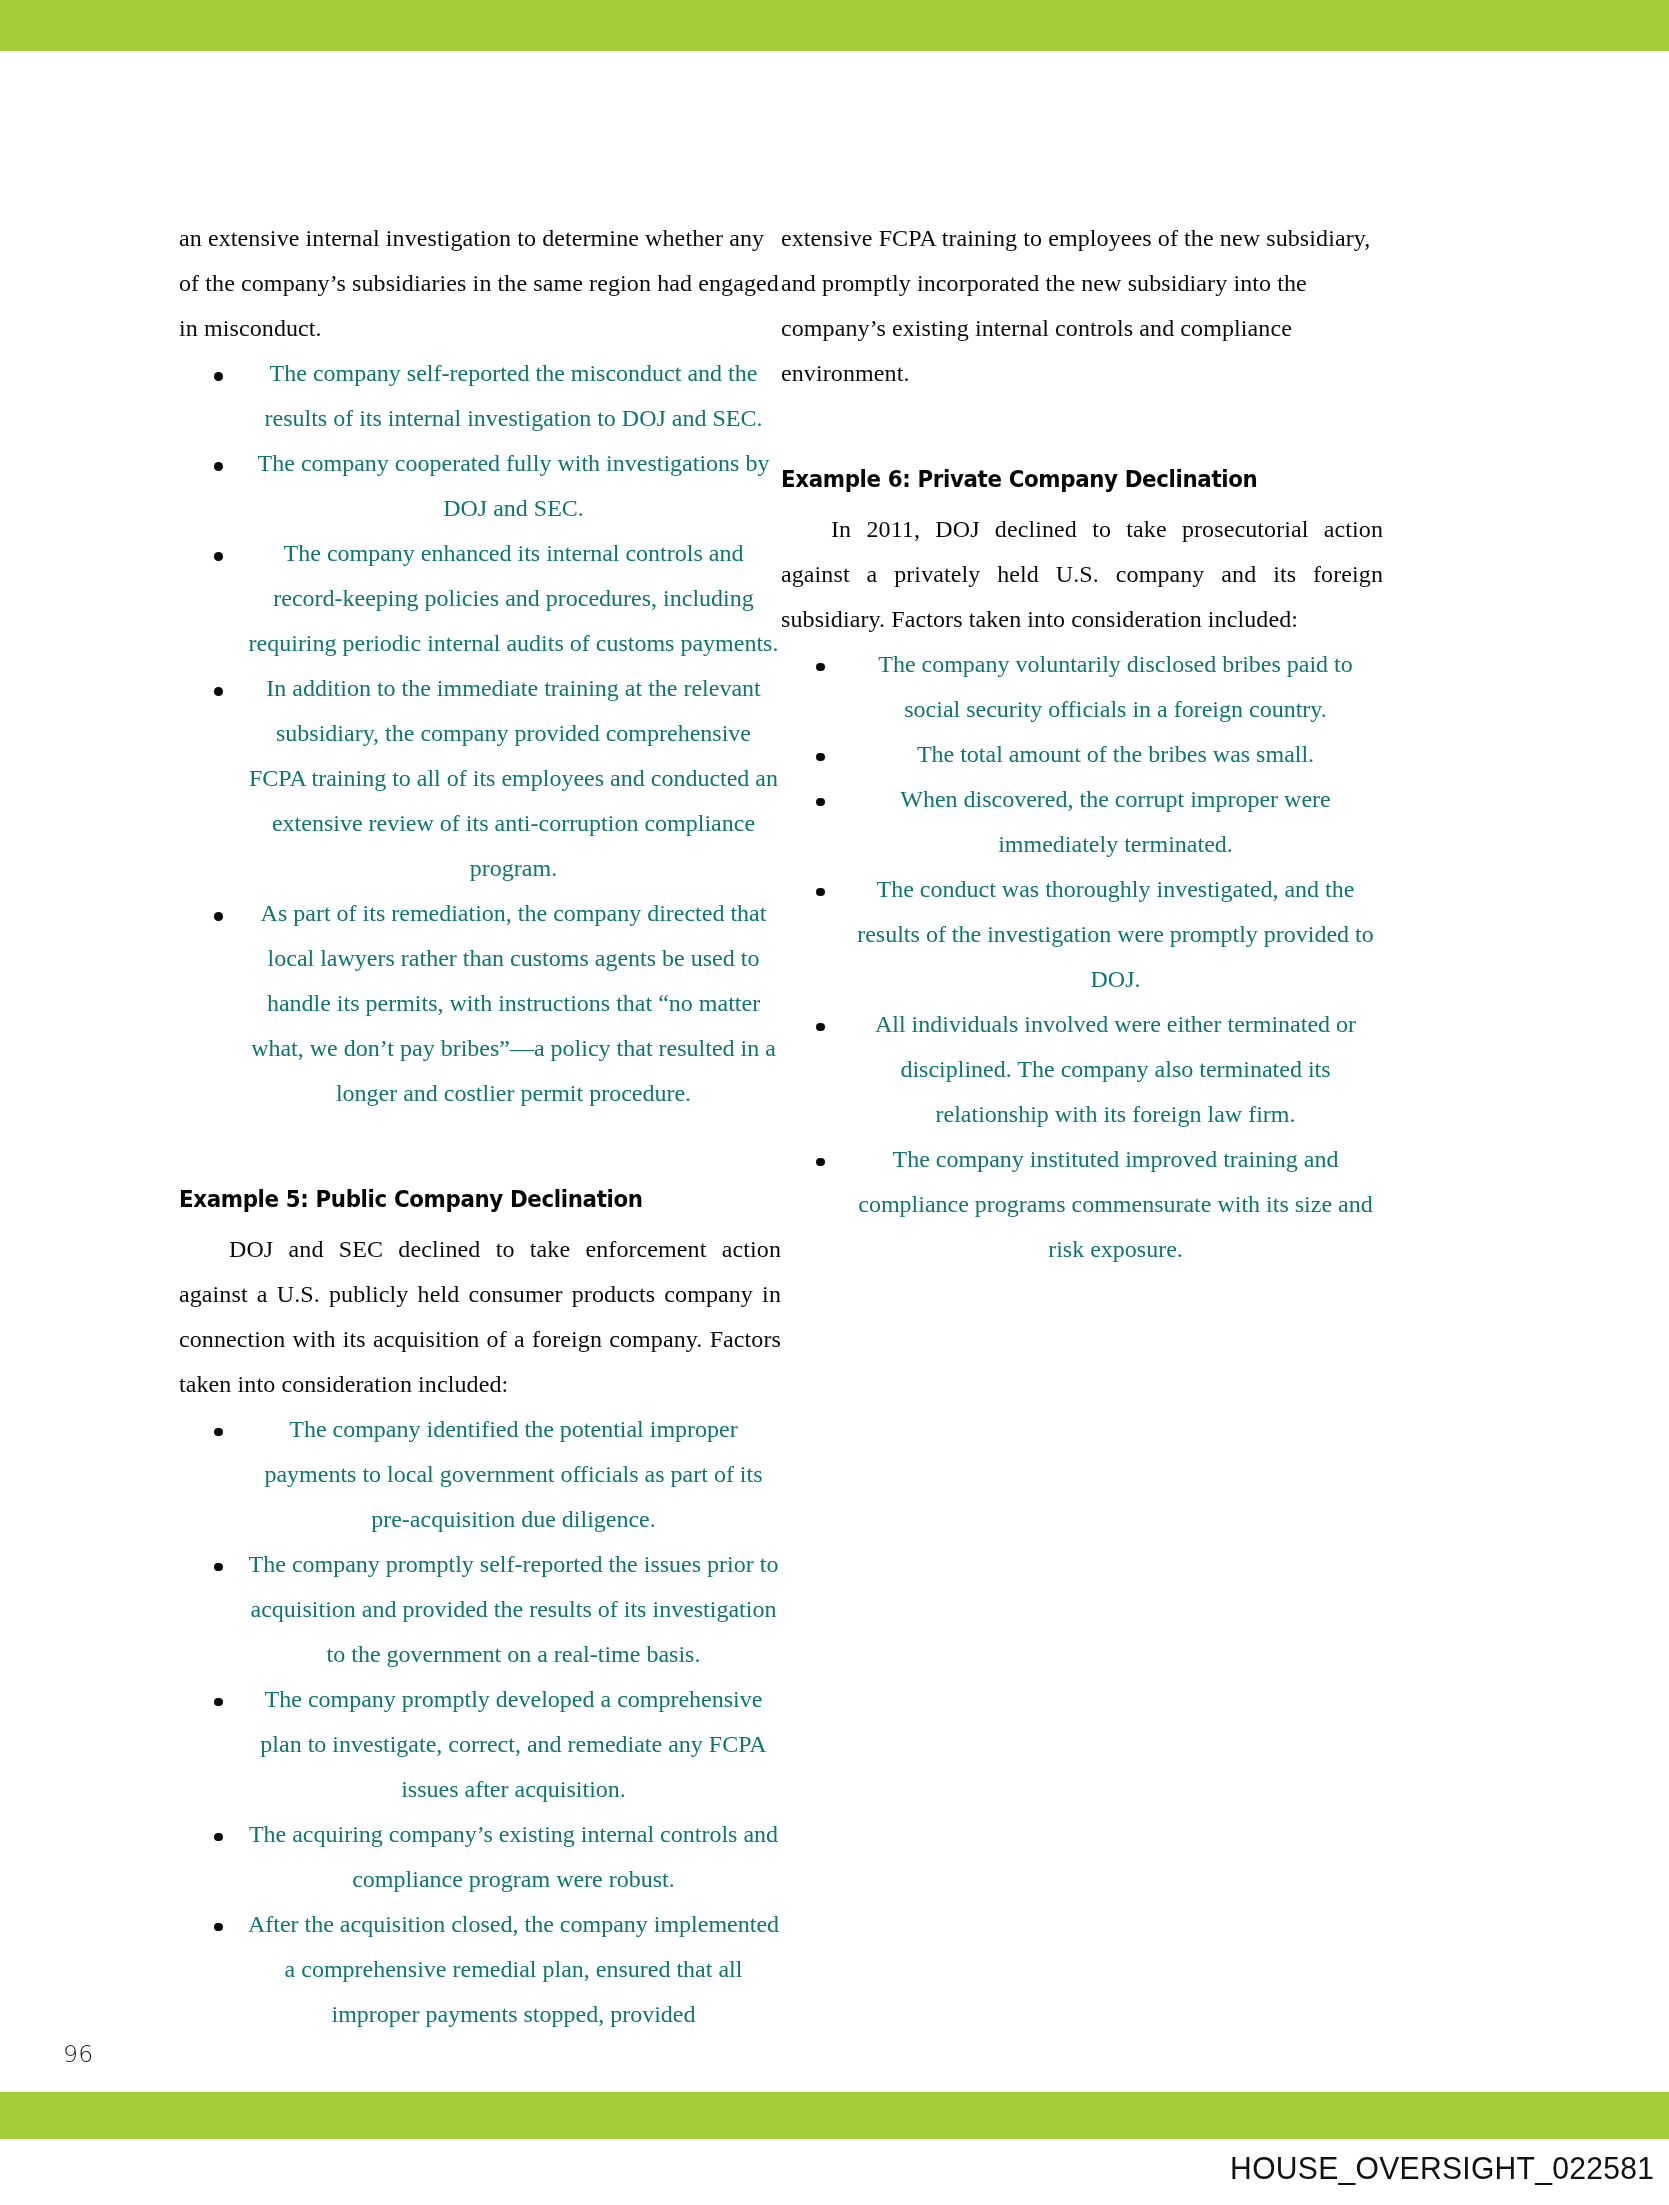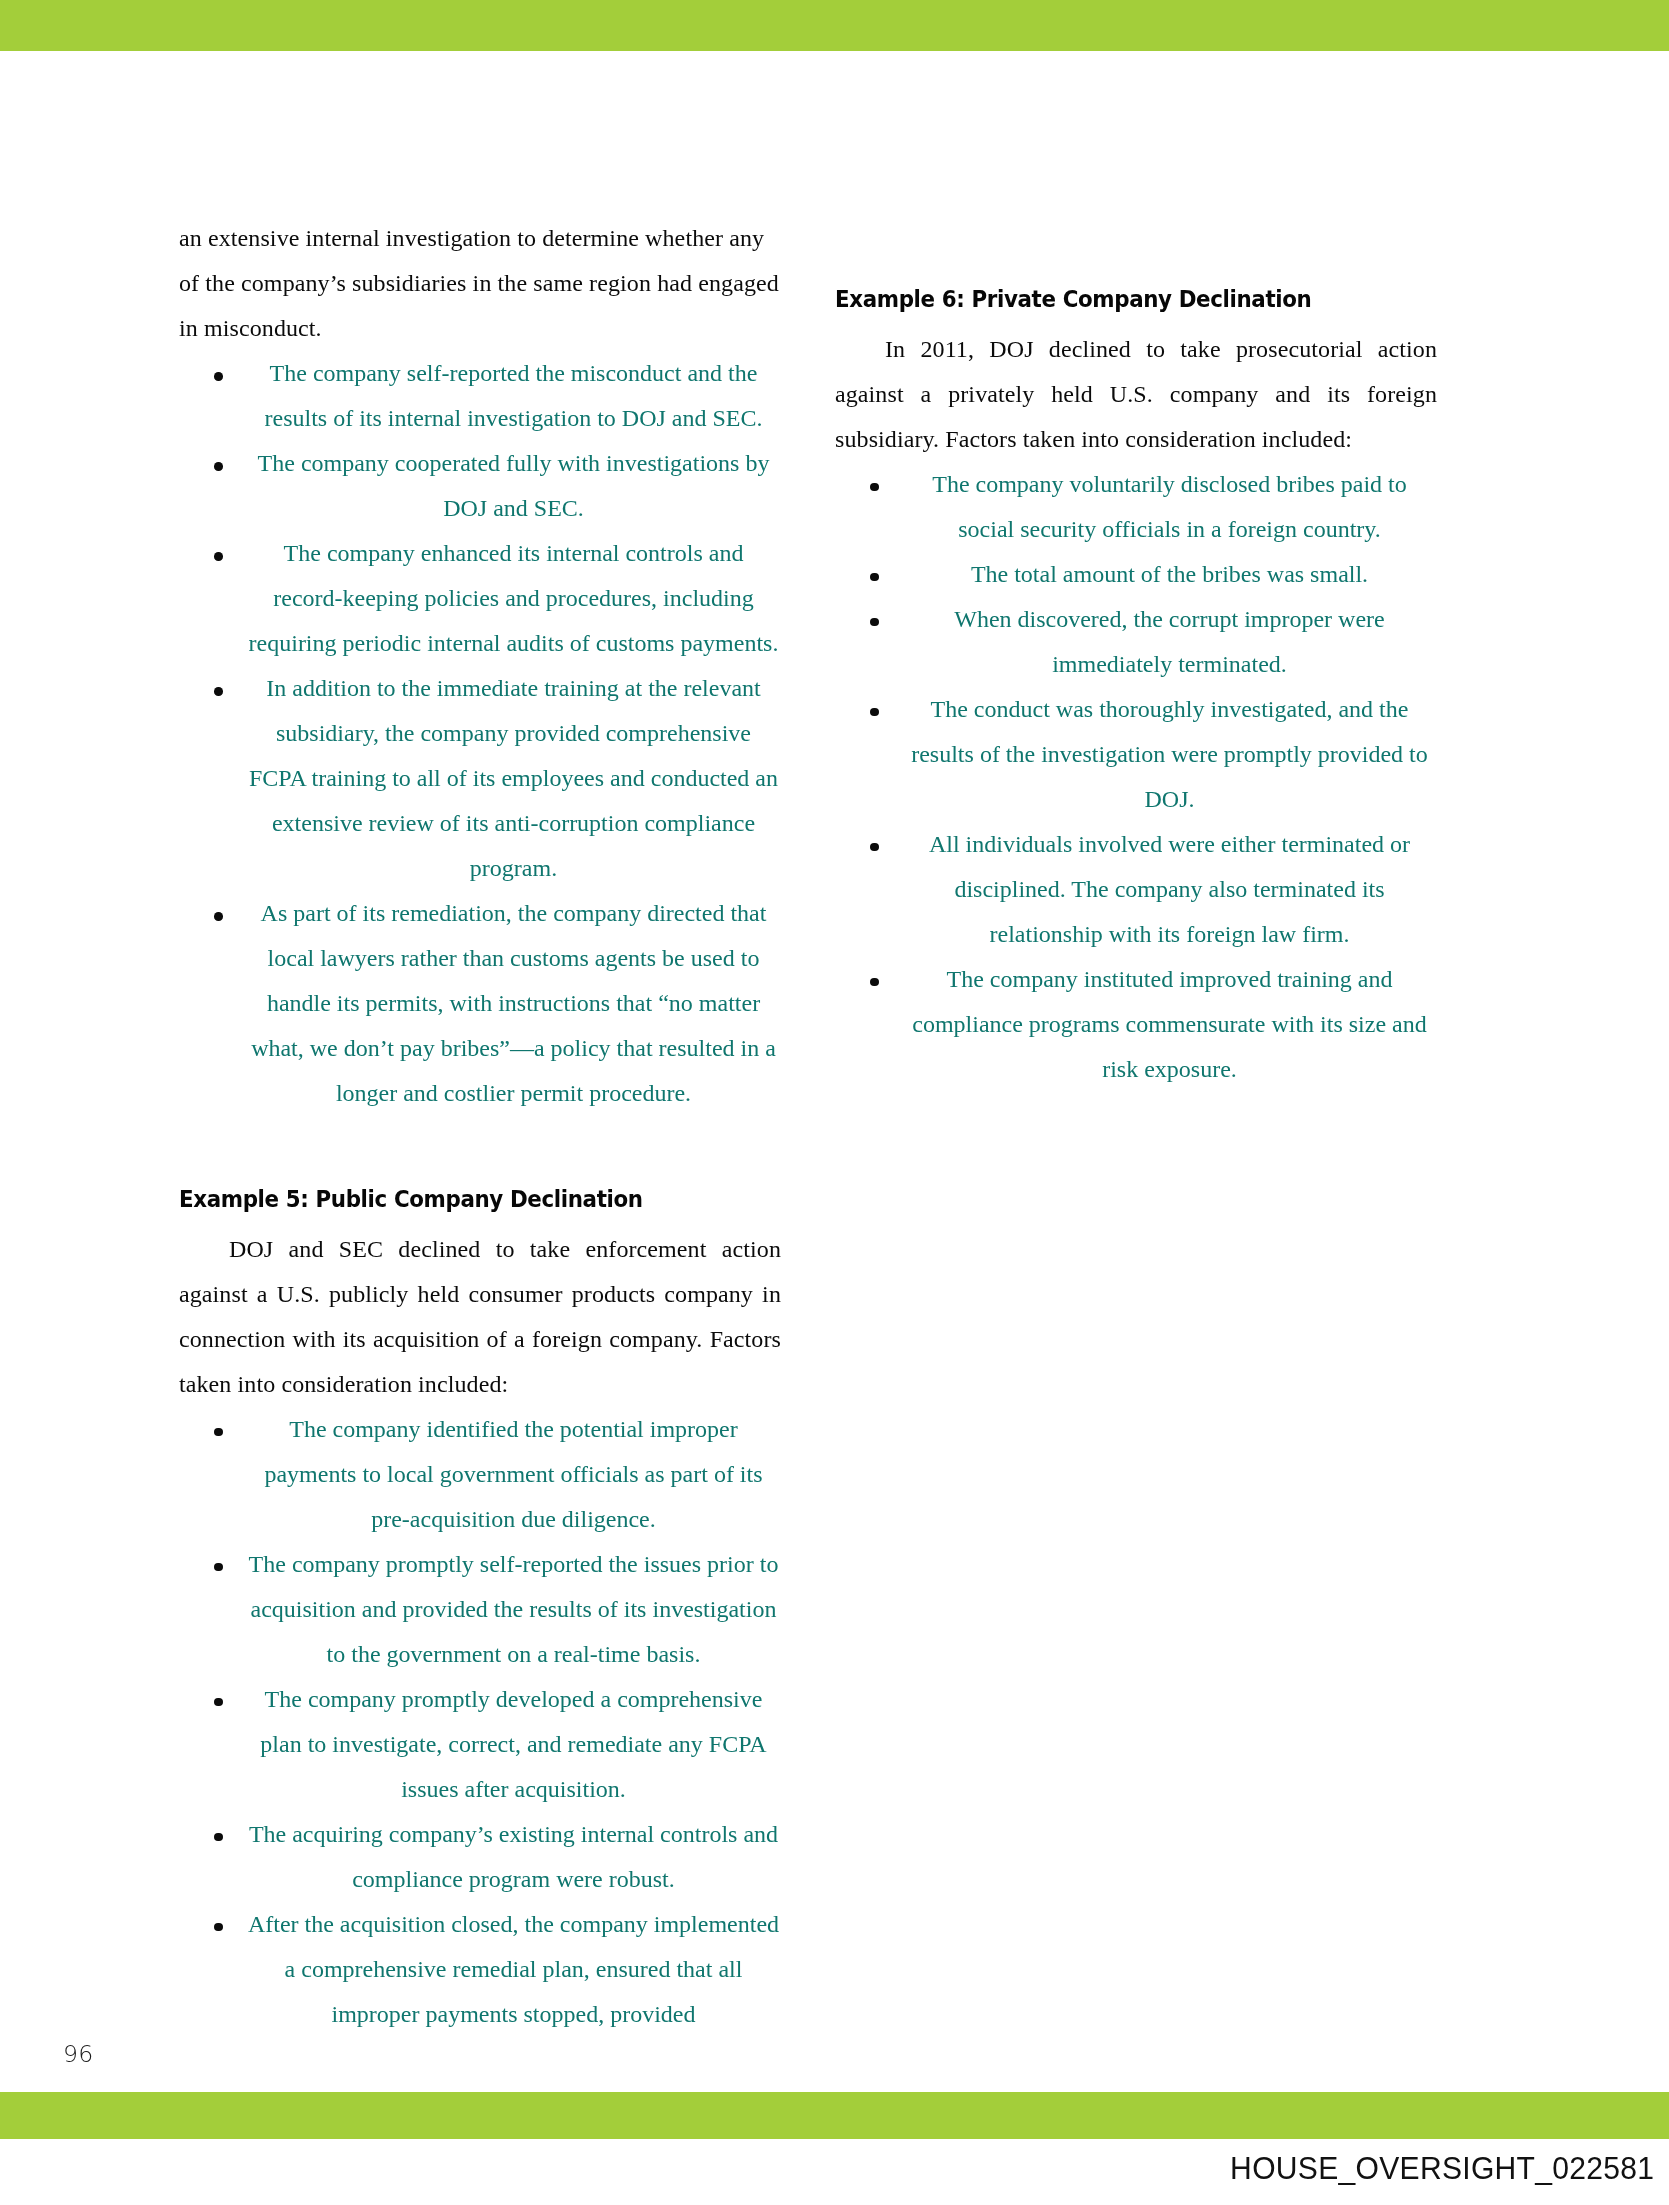--- a/index.html
+++ b/index.html
@@ -36,21 +36,20 @@
     width: 1669px; height: 2205px;
   }
 
   .columns {
     position: absolute;
     left: 179px;
     top: 216px;
     width: 1257px;
     display: flex;
     flex-direction: row;
-    gap: 54px;
   }
   .col {
     width: 602px;
     flex: 0 0 602px;
   }
 
   
   .para {
     font-size: 24px;
     line-height: 45px;
@@ -168,20 +167,21 @@
         <li>The company promptly self-reported the issues prior to acquisition and provided the results of its investigation to the government on a real-time basis.</li>
         <li>The company promptly developed a comprehensive plan to investigate, correct, and remediate any FCPA issues after acquisition.</li>
         <li>The acquiring company’s existing internal controls and compliance program were robust.</li>
         <li>After the acquisition closed, the company implemented a comprehensive remedial plan, ensured that all improper payments stopped, provided</li>
       </ul>
 
     </div>
 
     <div class="col">
 
+      <p class="para continued noalign">extensive FCPA training to employees of the new subsidiary, and promptly incorporated the new subsidiary into the company’s existing internal controls and compliance environment.</p>
 
       <div class="spacer-lg"></div>
 
       <h2 class="heading">Example 6: Private Company Declination</h2>
 
       <div class="spacer-sm"></div>
 
       <p class="para indent">In 2011, DOJ declined to take prosecutorial action against a privately held U.S. company and its foreign subsidiary. Factors taken into consideration included:</p>
 
       <ul class="bullets">

